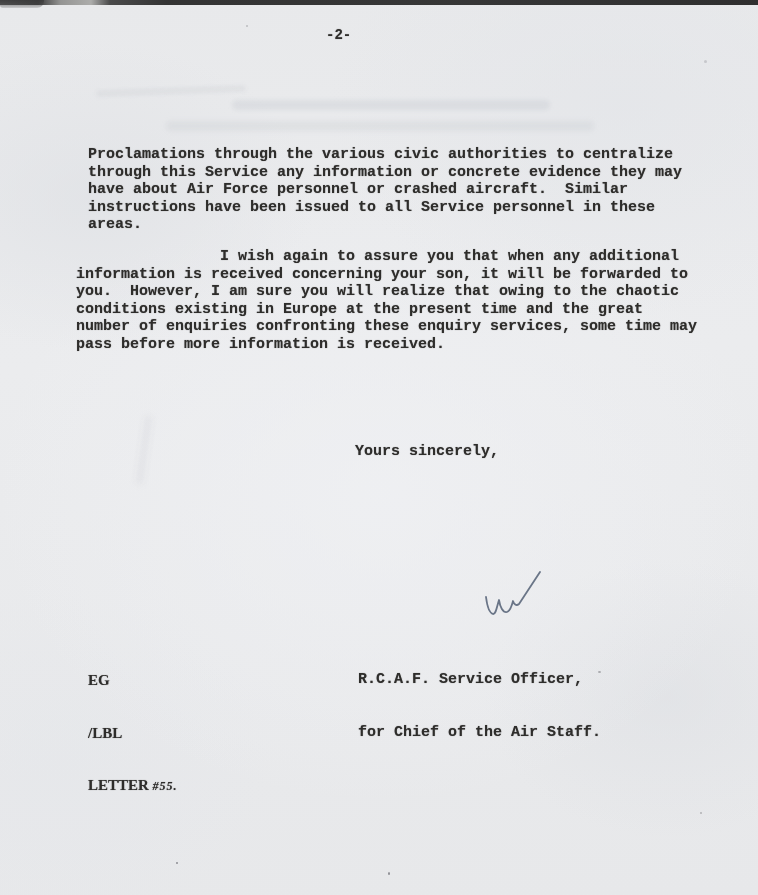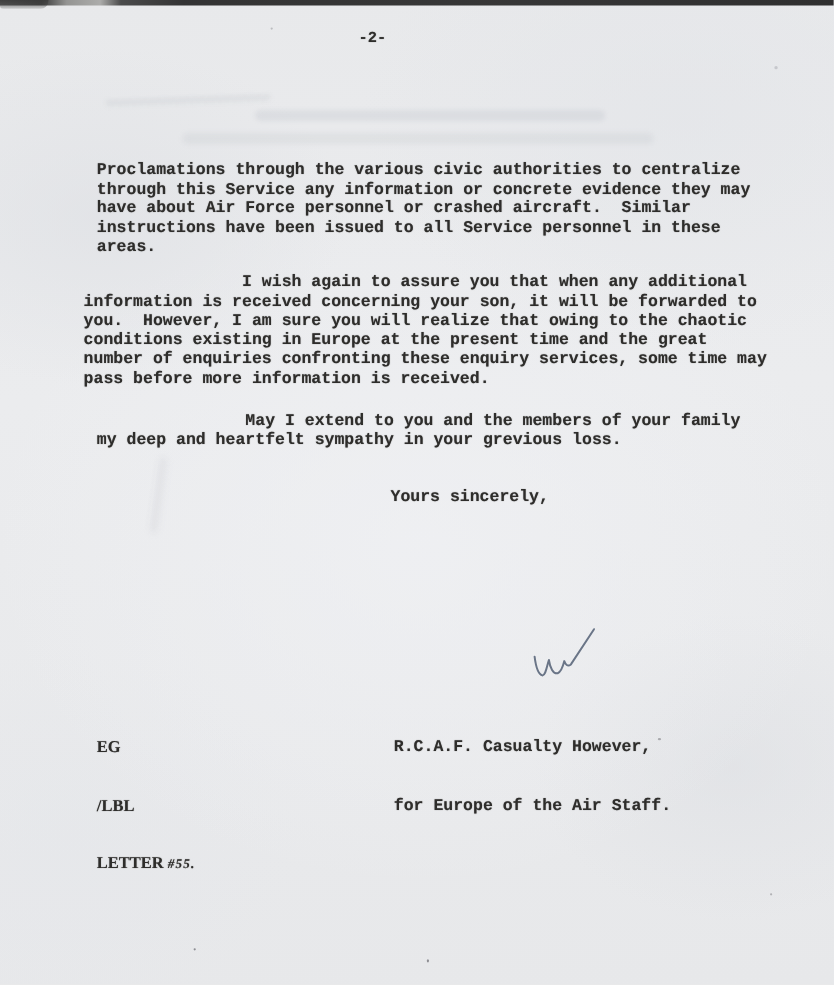--- a/index.html
+++ b/index.html
@@ -135,33 +135,31 @@
 instructions have been issued to all Service personnel in these
 areas.</div>
 
   <div class="tw para2">                I wish again to assure you that when any additional
 information is received concerning your son, it will be forwarded to
 you.  However, I am sure you will realize that owing to the chaotic
 conditions existing in Europe at the present time and the great
 number of enquiries confronting these enquiry services, some time may
 pass before more information is received.</div>
 
-  <div class="tw para3">               May I extend to you and the members of your family
-my deep and heartfelt sympathy in your grevious loss.</div>
 
   <div class="tw closing">Yours sincerely,</div>
 
   <svg class="signature-mark" viewBox="0 0 72 58" xmlns="http://www.w3.org/2000/svg">
     <path d="M10,33 C11,41 13,49 17,50 C20,50.5 21,42 23,36 C24,43 27,49 31,48 C34,47 36,41 37,37 C38,40 40,42.5 43,40 L64,8" fill="none" stroke="#4d5a70" stroke-width="1.8" stroke-linecap="round" stroke-linejoin="round" opacity="0.82"></path>
   </svg>
 
   <div class="tw ref-block">
     <div>EG</div>
     <div>/LBL</div>
     <div><span>LETTER </span><span class="hand-num">#55.</span></div>
   </div>
 
   <div class="tw sig-block">
-    <div>R.C.A.F. Casualty However,</div>
-    <div>for Europe of the Air Staff.</div>
+    <div>R.C.A.F. Service Officer,</div>
+    <div>for Chief of the Air Staff.</div>
   </div>
 
 </div>
 
 </body></html>

